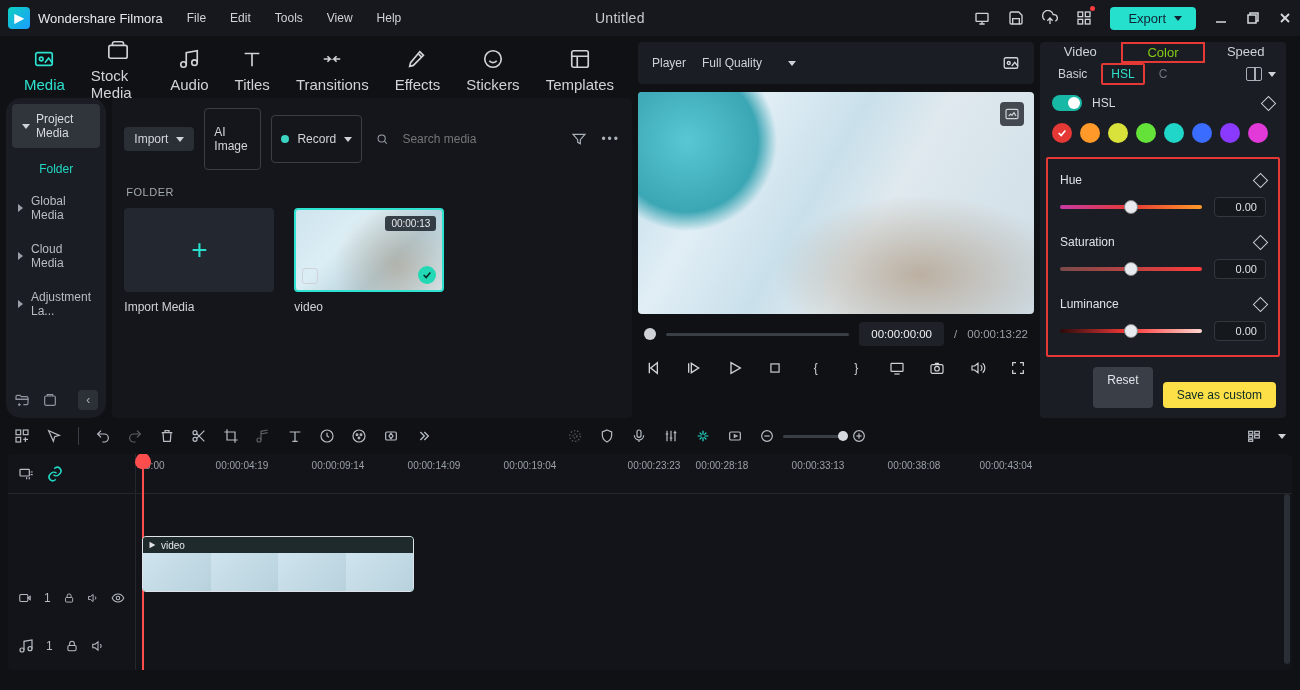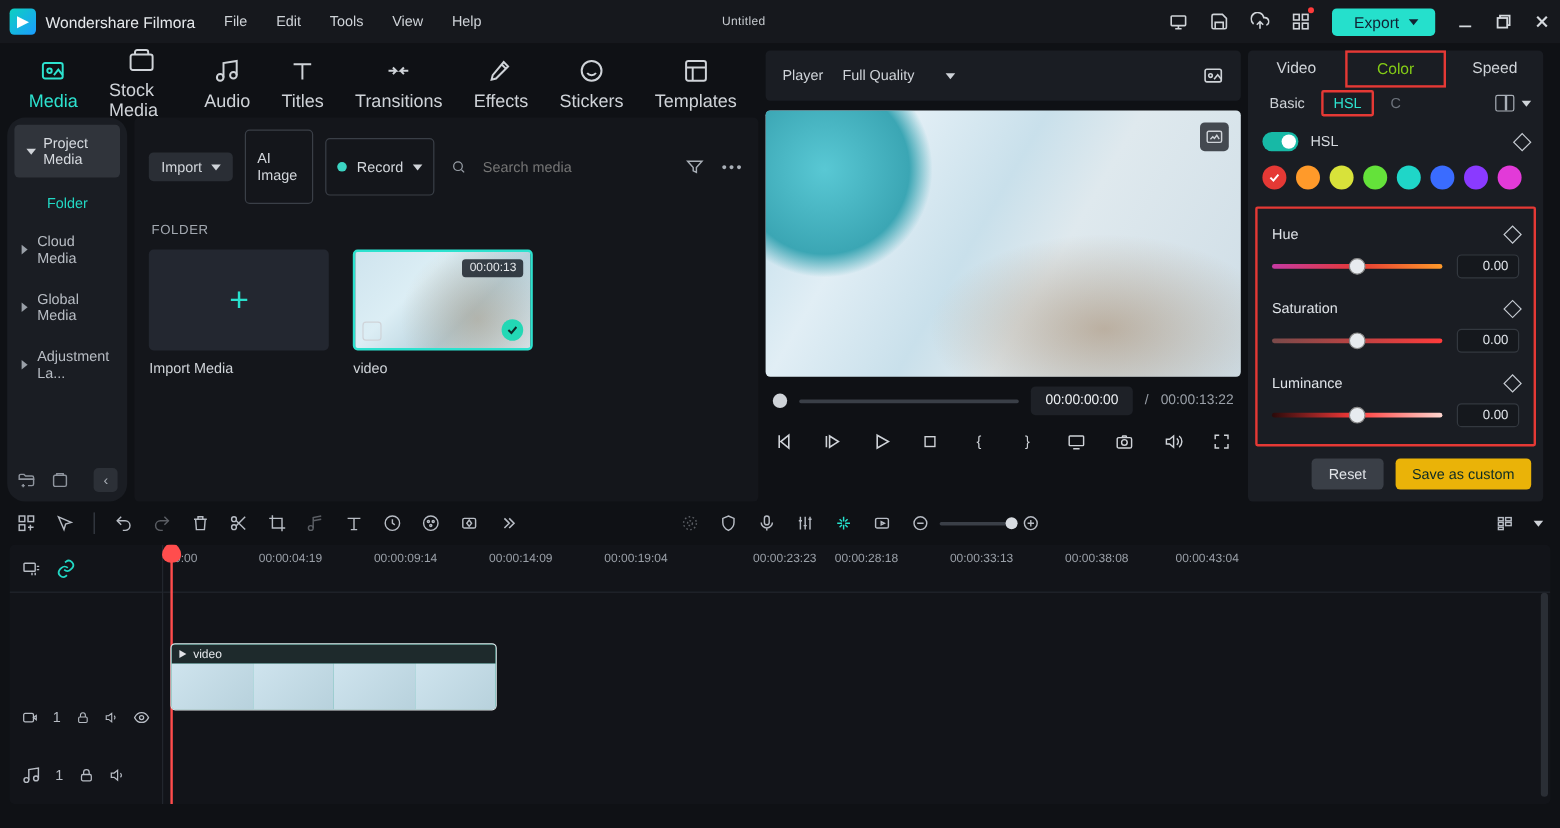--- a/index.html
+++ b/index.html
@@ -1,21 +1,21 @@
 <!DOCTYPE html>
 <html><head>
 <meta charset="utf-8">
 <style>
   * { box-sizing: border-box; margin: 0; padding: 0; font-family: "Segoe UI", Arial, sans-serif; }
   body { width:1300px; height:690px; background:#0f1115; color:#d7dbe0; overflow:hidden; font-size:12px; }
   .title-bar { height:36px; background:#16181d; display:flex; align-items:center; padding:0 8px; }
   .logo { width:22px;height:22px;border-radius:4px;background:linear-gradient(135deg,#0dd1c0,#1b9cff);display:flex;align-items:center;justify-content:center;color:#fff;font-weight:bold;font-size:12px;margin-right:8px;}
   .app-name { font-size:13px;color:#e6e9ec;margin-right:24px;}
   .menu-item { color:#cfd3d8;font-size:12px;margin-right:24px;cursor:pointer;}
-  .title-center { flex:1;text-align:center;color:#c8ccd1;font-size:10px;letter-spacing:.3px;padding-right:160px;}
+  .title-center { flex:1;text-align:center;color:#c8ccd1;font-size:14px;letter-spacing:.3px;padding-right:160px;}
   .tb-right { display:flex;align-items:center;gap:18px;}
   .tb-icon { width:16px;height:16px;color:#cfd3d8;}
   .export-btn { background:#25e0cc;color:#123; padding:4px 14px 4px 18px;border-radius:4px;font-size:13px;display:flex;align-items:center;gap:8px;cursor:pointer;}
   .export-btn .caret{width:0;height:0;border-left:4px solid transparent;border-right:4px solid transparent;border-top:5px solid #123;}
   .win-btn { width:14px;height:14px;display:flex;align-items:center;justify-content:center;color:#d5d9de;cursor:pointer;}
   .notch{position:relative;}
   .notch::after{content:"";position:absolute;top:-4px;right:-3px;width:5px;height:5px;background:#ff3b3b;border-radius:50%;}
   .main { height:382px; display:flex; gap:6px; padding:6px 6px 0 6px;}
   .left-col { width:626px; display:flex; flex-direction:column; }
   .tab-strip { height:56px; display:flex; align-items:center; gap:26px; padding:0 18px;}
@@ -88,21 +88,21 @@
   .red-box{border:2px solid #e53935;margin:0 6px;border-radius:2px;padding:10px 6px;}
   .ctl{display:flex;align-items:center;justify-content:space-between;padding:4px 6px;font-size:12px;color:#dfe3e8;}
   .track{height:4px;border-radius:3px;position:relative;flex:1;}
   .thumb{position:absolute;top:50%;transform:translate(-50%,-50%);width:14px;height:14px;border-radius:50%;background:#e7ebef;border:1px solid #888;}
   .valbox{width:52px;text-align:right;font-size:11px;background:#15181d;border:1px solid #33383f;border-radius:4px;padding:3px 8px;color:#dfe3e8;}
   .ctl-row{display:flex;align-items:center;gap:12px;padding:6px 6px 14px;}
   .rspace{flex:1;}
   .rfoot{display:flex;gap:10px;justify-content:flex-end;padding:10px;}
   .btn{padding:6px 14px;border-radius:4px;font-size:12px;cursor:pointer;}
   .btn.gray{background:#3a3f47;color:#e1e4e8;}
-  .btn.prim{background:#eab308;color:#0b2a27;}
+  .btn.prim{background:#fde047;color:#0b2a27;margin-top:15px;}
   .timeline{height:260px;padding:0 8px 8px;display:flex;flex-direction:column;}
   .tl-tools{height:36px;display:flex;align-items:center;gap:16px;color:#b7bcc4;padding:0 6px;}
   .tl-tools .sep{width:1px;height:18px;background:#3a3f47;}
   .tl-tools .ic{width:16px;height:16px;display:flex;align-items:center;justify-content:center;cursor:pointer;color:#b7bcc4;}
   .tl-tools .active{color:#25e0cc;}
   .tl-tools .sp{flex:1;}
   .zoom{display:flex;align-items:center;gap:8px;}
   .zoom .zl{width:60px;height:3px;background:#3a3f47;border-radius:2px;position:relative;}
   .zoom .zk{position:absolute;right:0;top:50%;transform:translate(50%,-50%);width:10px;height:10px;border-radius:50%;background:#d7dbe0;}
   .tl-body{flex:1;background:#121419;border-radius:4px;display:flex;position:relative;overflow:hidden;}
@@ -240,25 +240,25 @@
     </div>
     <div class="left-lower">
       <div class="sidebar">
         <div class="side-header">
             <span class="caret-down"></span>
             <span>Project Media</span>
           </div>
         <div class="side-active">Folder</div>
         <div class="side-item">
             <span class="caret-right"></span>
-            <span>Cloud Media</span>
+            <span>Global Media</span>
           </div>
         <div class="side-item">
             <span class="caret-right"></span>
-            <span>Global Media</span>
+            <span>Cloud Media</span>
           </div>
         <div class="side-item">
             <span class="caret-right"></span>
             <span>Adjustment La...</span>
           </div>
         <div class="sidebar-spacer"></div>
         <div class="sidebar-foot">
           <div class="sb-foot-left">
             <svg width="16" height="16" viewBox="0 0 24 24" fill="none" stroke="currentColor" stroke-width="1.8">
                 <path d="M3 7a2 2 0 0 1 2-2h4l2 2h8a2 2 0 0 1 2 2v2H3V7z"></path>

